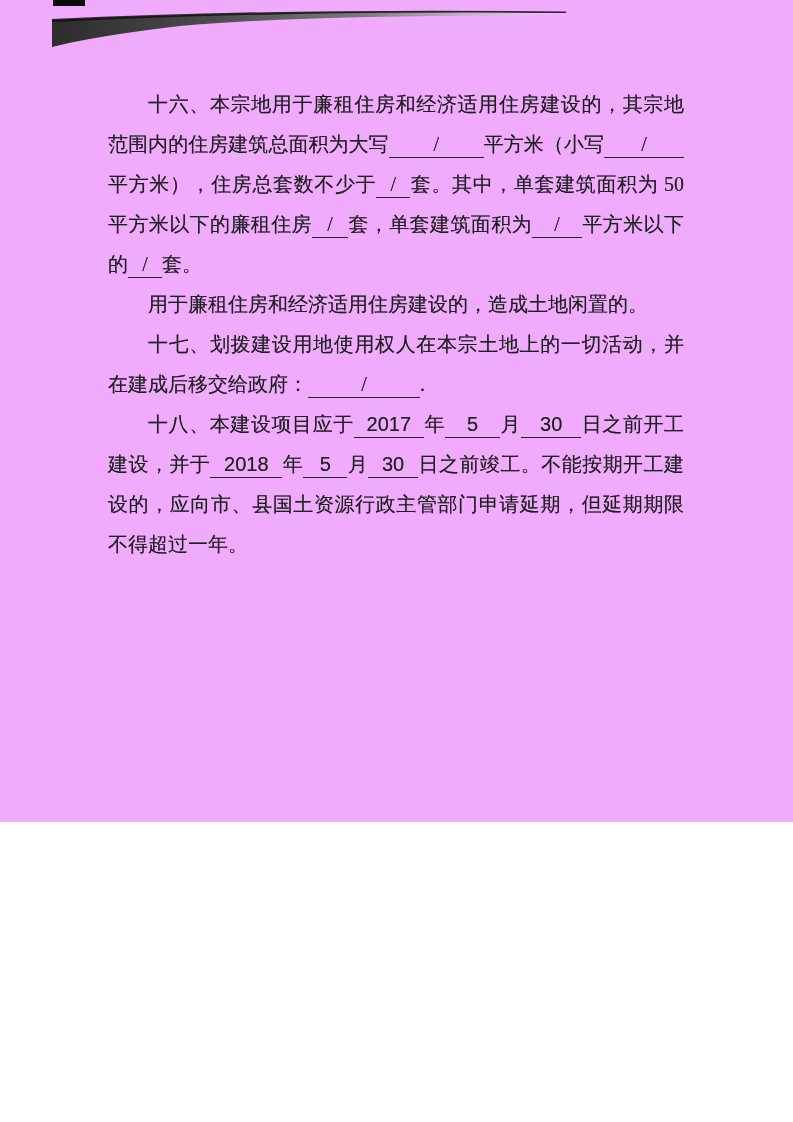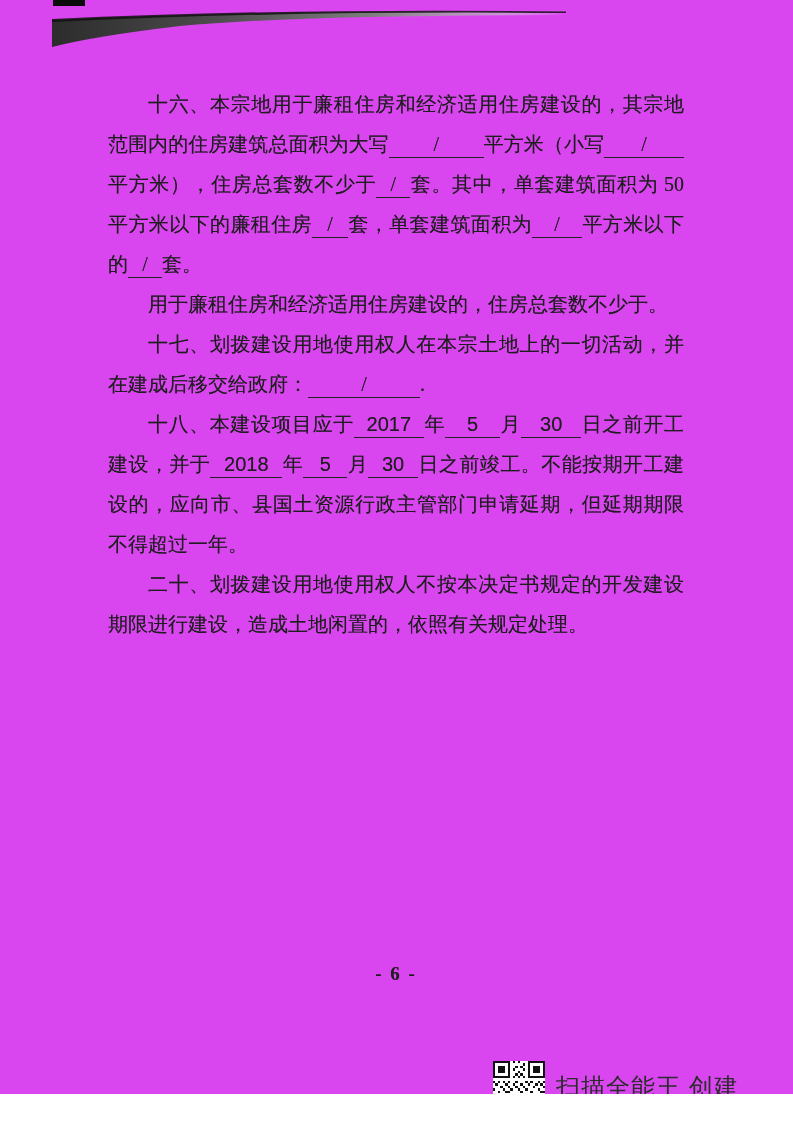--- a/index.html
+++ b/index.html
@@ -1,19 +1,19 @@
 <!DOCTYPE html>
 <html><head>
 <meta charset="utf-8">
 <style>
   html,body{margin:0;padding:0;}
   body{width:793px;height:1122px;background:#ffffff;}
   .page{
-    position:relative;width:793px;height:1094px;overflow:hidden;
-    background:#d946ef;
+    position:relative;width:793px;height:822px;overflow:hidden;
+    background:#f0abfc;
     font-family:"Liberation Serif","DejaVu Serif",serif;
     color:#1e1e1e;
   }
   .scan-artifact{position:absolute;top:0;left:0;width:793px;height:64px;display:block;}
   .doc{
     position:absolute;left:108px;top:84px;width:576px;
     font-size:20px;line-height:40px;
     text-align:justify;
     text-shadow:0 0 0.6px rgba(25,25,25,0.55);
     font-weight:500;
@@ -61,24 +61,23 @@
         <stop offset="100%" stop-color="#ffffff" stop-opacity="0"></stop>
       </linearGradient>
     </defs>
     <rect x="53" y="0" width="32" height="6" fill="#0b0b0b"></rect>
     <path d="M52,20 Q290,9 566,12 L566,15 Q300,15 180,26 Q95,36 52,47 Z" fill="url(#bandGrad)"></path>
     <path d="M52,19 Q290,8 566,11.5 L566,13 Q290,10.5 52,22 Z" fill="#121212" opacity="0.85"></path>
   </svg>
 
   <div class="doc">
       <p class="para"><span>十六、本宗地用于廉租住房和经济适用住房建设的，其宗地范围内的住房建筑总面积为大写</span><span class="blank" style="min-width: 95px;">/</span><span>平方米（小写</span><span class="blank" style="min-width: 80px;">/</span><span>平方米），住房总套数不少于</span><span class="blank" style="min-width: 34px;">/</span><span>套。其中，单套建筑面积为 50 平方米以下的廉租住房</span><span class="blank" style="min-width: 36px;">/</span><span>套，单套建筑面积为</span><span class="blank" style="min-width: 50px;">/</span><span>平方米以下的</span><span class="blank" style="min-width: 34px;">/</span><span>套。</span></p>
-      <p class="para"><span>用于廉租住房和经济适用住房建设的，住房总套数不少于。</span></p>
+      <p class="para"><span>用于廉租住房和经济适用住房建设的，造成土地闲置的。</span></p>
       <p class="para"><span>十七、划拨建设用地使用权人在本宗土地上的一切活动，并在建成后移交给政府：</span><span class="blank" style="min-width: 112px;">/</span><span>.</span></p>
       <p class="para"><span>十八、本建设项目应于</span><span class="fill" style="min-width: 70px;">2017</span><span>年</span><span class="fill" style="min-width: 55px;">5</span><span>月</span><span class="fill" style="min-width: 60px;">30</span><span>日之前开工建设，并于</span><span class="fill" style="min-width: 72px;">2018</span><span>年</span><span class="fill" style="min-width: 44px;">5</span><span>月</span><span class="fill" style="min-width: 50px;">30</span><span>日之前竣工。不能按期开工建设的，应向市、县国土资源行政主管部门申请延期，但延期期限不得超过一年。</span></p>
-      <p class="para"><span>二十、划拨建设用地使用权人不按本决定书规定的开发建设期限进行建设，造成土地闲置的，依照有关规定处理。</span></p>
     </div>
 
   <div class="footer">- 6 -</div>
 
   <div class="watermark">
     <svg class="qr" viewBox="0 0 21 21" xmlns="http://www.w3.org/2000/svg" shape-rendering="crispEdges">
       <rect x="0" y="0" width="21" height="21" fill="#ffffff"></rect>
       <g fill="#111111">
         <path d="M0,0h7v7h-7z M1,1v5h5v-5z M2,2h3v3h-3z" fill-rule="evenodd"></path>
         <path d="M14,0h7v7h-7z M15,1v5h5v-5z M16,2h3v3h-3z" fill-rule="evenodd"></path>

